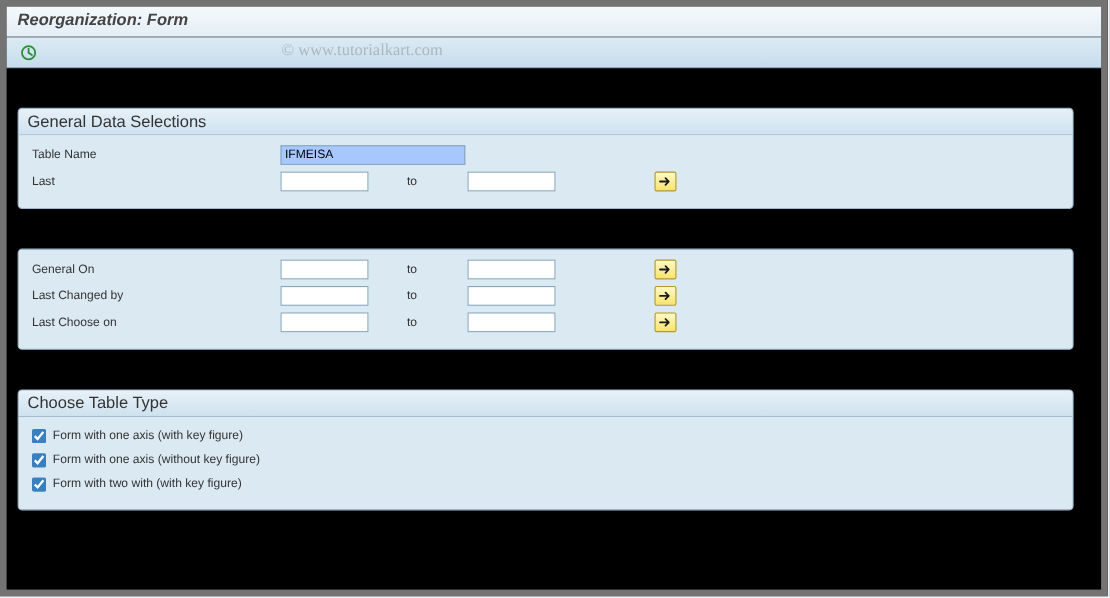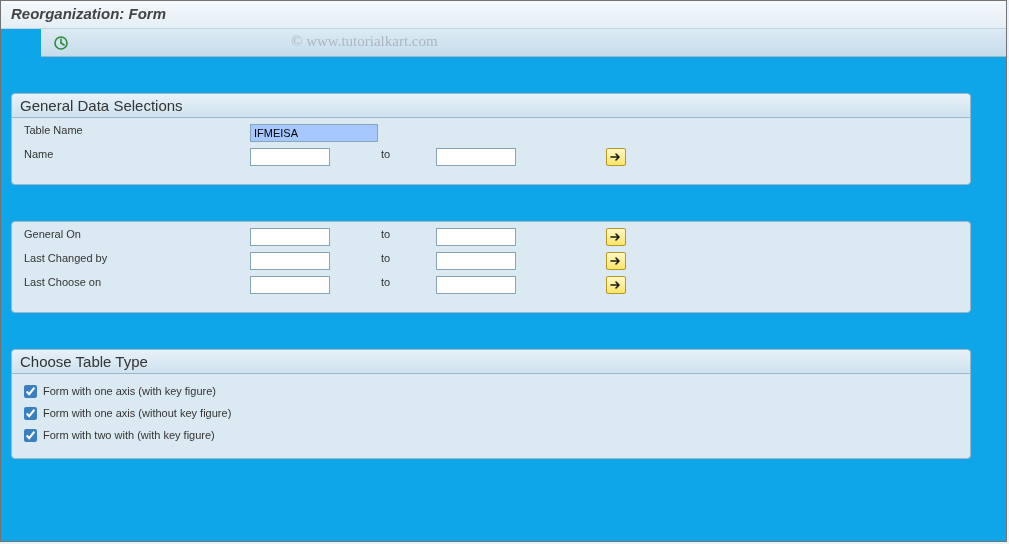--- a/index.html
+++ b/index.html
@@ -4,44 +4,43 @@
   <style>
     * { box-sizing: border-box; margin: 0; padding: 0; }
     html, body { width: 1009px; height: 544px; overflow: hidden; }
     body {
       font-family: Arial, Helvetica, sans-serif;
       font-size: 11px;
       background: #edf3f8;
       color: #333;
     }
     .outer {
-      border: 1px solid #737373;
+      border: 6px solid #737373;
       width: 1007px;
       height: 542px;
       margin: 0;
-      background: #0ea5e9;
+      background: #000000;
     }
     .title-bar {
       background: linear-gradient(#f5f9fc, #e4eef5);
       border-bottom: 1px solid #c3d5e2;
       padding: 4px 10px 6px 10px;
       font-size: 15px;
       font-weight: bold;
       font-style: italic;
       color: #444;
     }
     .toolbar {
       background: linear-gradient(#dcebf4, #c6dceb);
       border-bottom: 1px solid #9db6c7;
       height: 28px;
       position: relative;
       display: flex;
       align-items: center;
       padding-left: 10px;
-      margin-left: 40px;
     }
     .exec-btn {
       width: 20px; height: 20px;
       display: inline-flex; align-items: center; justify-content: center;
       cursor: pointer;
     }
     .watermark {
       position: absolute;
       left: 250px; top: 4px;
       font-size: 15px;
@@ -65,42 +64,42 @@
       border-radius: 4px 4px 0 0;
       padding: 3px 8px;
       font-size: 15px;
       color: #333;
     }
     .group-body {
       padding: 6px 8px 12px 8px;
     }
     .row {
       display: flex;
+      align-items: center;
       height: 24px;
     }
     .label {
       width: 230px;
       padding-left: 4px;
       color: #333;
     }
     input.text {
       height: 18px;
       border: 1px solid #87a6bc;
       background: #fff;
       font-size: 11px;
       padding: 1px 3px;
     }
-    input.wide { width: 128px; }
+    input.wide { width: 168px; }
     input.sel { background: #a6c8ff; }
     input.small { width: 80px; }
     .to-lbl {
       width: 90px;
       text-align: left;
       padding-left: 35px;
-      margin-left: 16px;
     }
     .arrow-btn {
       width: 20px; height: 18px;
       margin-left: 90px;
       background: linear-gradient(#fff8c6, #f9e36b);
       border: 1px solid #b59a1f;
       border-radius: 2px;
       display: inline-flex;
       align-items: center; justify-content: center;
       cursor: pointer;
@@ -138,21 +137,21 @@
   <div class="content">
 
     <div class="groupbox">
       <div class="group-header">General Data Selections</div>
       <div class="group-body">
         <div class="row">
           <div class="label">Table Name</div>
           <input class="text wide sel" value="IFMEISA" style="">
         </div>
         <div class="row">
-          <div class="label">Name</div>
+          <div class="label">Last</div>
           <input class="text small" value="" style="">
           <div class="to-lbl">to</div>
           <input class="text small" value="" style="">
           <span class="arrow-btn">
             <svg width="12" height="10" viewBox="0 0 12 10">
               <path d="M1 5 H8 M6 2 L9 5 L6 8" fill="none" stroke="#1a1a1a" stroke-width="1.6" stroke-linecap="round" stroke-linejoin="round"></path>
             </svg>
           </span>
         </div>
       </div>

